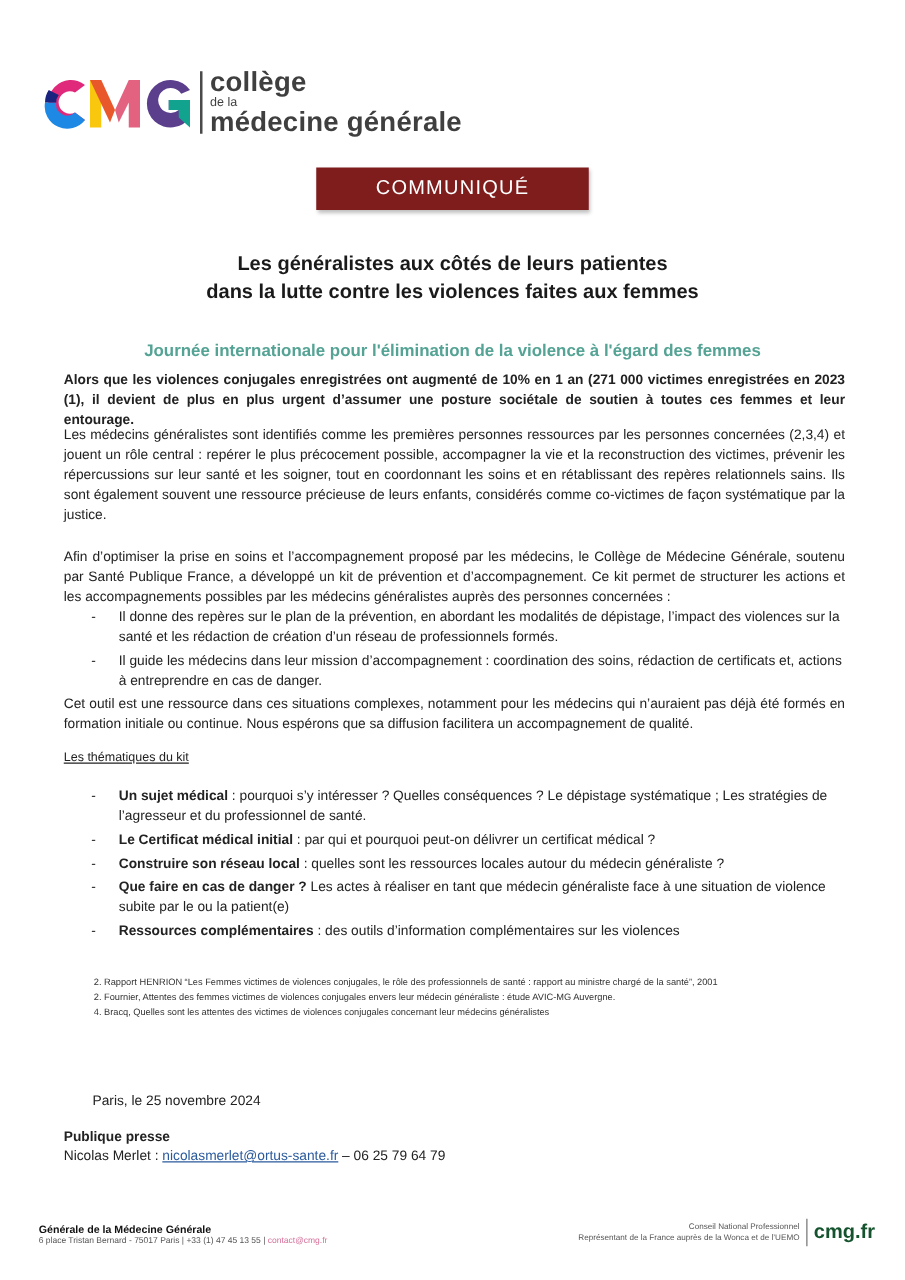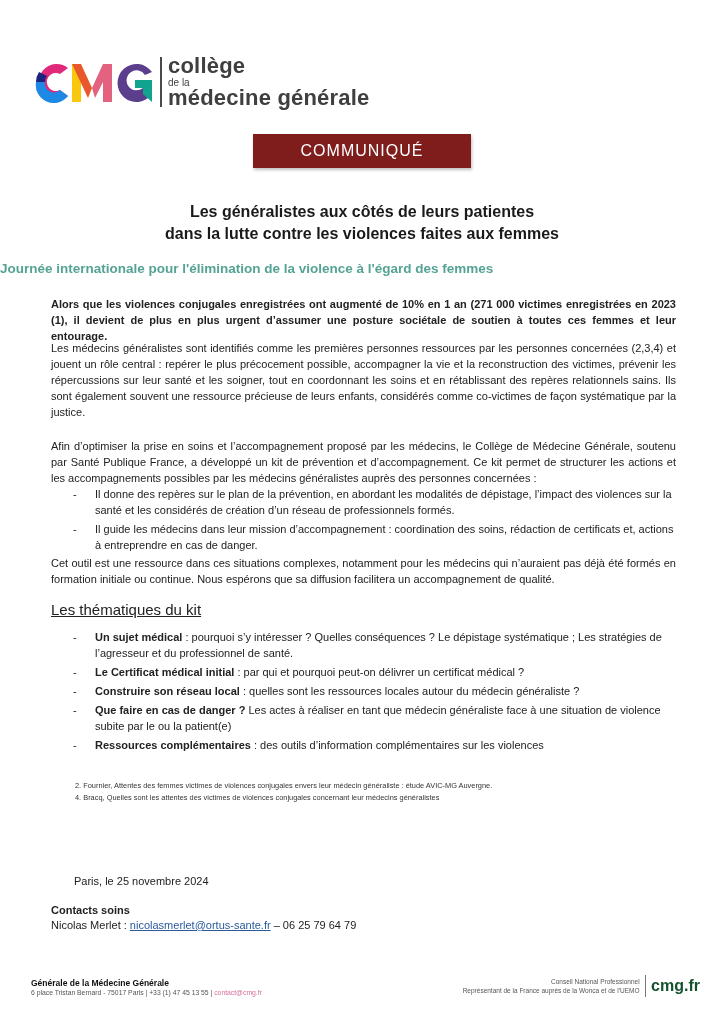--- a/index.html
+++ b/index.html
@@ -15,30 +15,30 @@
   .logo-text .l2 { font-size: 10px; margin-top: 1px; }
   .logo-text .l3 { font-size: 22px; font-weight: bold; letter-spacing: 0.2px; margin-top: -1px; }
 
   
   .badge { position: absolute; left: 253px; top: 134px; width: 218px; height: 34px; background: #7f1d1d;
            color: #ffffff; font-size: 16px; letter-spacing: 1px; display: flex; align-items: center; justify-content: center;
            box-shadow: 1px 2px 3px rgba(0,0,0,0.25); }
 
   
   .title { position: absolute; left: 0; width: 724px; top: 201px; text-align: center; font-size: 16px; font-weight: bold; line-height: 22px; color: #1a1a1a; }
-  .subtitle { position: absolute; left: 0; width: 724px; top: 261px; font-size: 13.5px; font-weight: bold; color: #55a394; }
+  .subtitle { position: absolute; left: 0; width: 724px; top: 273px; text-align: center; font-size: 13.5px; font-weight: bold; color: #55a394; }
 
   
   .body { position: absolute; left: 51px; width: 625px; font-size: 11px; line-height: 16px; color: #222; }
   .body p { text-align: justify; }
   .lead { top: 296px; font-weight: bold; }
   .p2 { top: 340px; }
   .p3 { top: 438px; }
   .p4 { top: 555px; }
-  .kit-heading { position: absolute; left: 51px; top: 601px; font-size: 15px; text-decoration: underline; color: #222; }
+  .kit-heading { position: absolute; left: 51px; top: 601px; font-size: 10px; text-decoration: underline; color: #222; }
 
   ul.dash { list-style: none; }
   ul.dash li { position: relative; padding-left: 44px; margin-bottom: 3px; text-align: left; }
   ul.dash li .dash-mark { position: absolute; left: 22px; top: 0; }
   .bullets1 { margin-top: 0; }
   .themes { position: absolute; left: 51px; width: 625px; top: 629px; font-size: 11px; line-height: 16px; color: #222; }
   .themes li { margin-bottom: 4px; }
   .themes b { font-weight: bold; }
 
   .refs { position: absolute; left: 75px; top: 780px; font-size: 7.4px; line-height: 12px; color: #333; }
@@ -97,21 +97,21 @@
 
 <div class="body p2">
   <p>Les médecins généralistes sont identifiés comme les premières personnes ressources par les personnes concernées (2,3,4) et jouent un rôle central : repérer le plus précocement possible, accompagner la vie et la reconstruction des victimes, prévenir les répercussions sur leur santé et les soigner, tout en coordonnant les soins et en rétablissant des repères relationnels sains. Ils sont également souvent une ressource précieuse de leurs enfants, considérés comme co-victimes de façon systématique par la justice.</p>
 </div>
 
 <div class="body p3">
   <p>Afin d’optimiser la prise en soins et l’accompagnement proposé par les médecins, le Collège de Médecine Générale, soutenu par Santé Publique France, a développé un kit de prévention et d’accompagnement. Ce kit permet de structurer les actions et les accompagnements possibles par les médecins généralistes auprès des personnes concernées :</p>
   <ul class="dash bullets1">
     <li>
       <span class="dash-mark">-</span>
-      <span>Il donne des repères sur le plan de la prévention, en abordant les modalités de dépistage, l’impact des violences sur la santé et les considérés de création d’un réseau de professionnels formés.</span>
+      <span>Il donne des repères sur le plan de la prévention, en abordant les modalités de dépistage, l’impact des violences sur la santé et les rédaction de création d’un réseau de professionnels formés.</span>
     </li>
     <li>
       <span class="dash-mark">-</span>
       <span>Il guide les médecins dans leur mission d’accompagnement : coordination des soins, rédaction de certificats et, actions à entreprendre en cas de danger.</span>
     </li>
   </ul>
 </div>
 
 <div class="body p4">
   <p>Cet outil est une ressource dans ces situations complexes, notamment pour les médecins qui n’auraient pas déjà été formés en formation initiale ou continue. Nous espérons que sa diffusion facilitera un accompagnement de qualité.</p>
@@ -136,26 +136,27 @@
     <span class="dash-mark">-</span>
     <b>Que faire en cas de danger ?</b><span> Les actes à réaliser en tant que médecin généraliste face à une situation de violence subite par le ou la patient(e)</span>
   </li>
   <li>
     <span class="dash-mark">-</span>
     <b>Ressources complémentaires</b><span> : des outils d’information complémentaires sur les violences</span>
   </li>
 </ul>
 
 <div class="refs">
+  <div>2. Rapport HENRION “Les Femmes victimes de violences conjugales, le rôle des professionnels de santé : rapport au ministre chargé de la santé”, 2001</div>
   <div>2. Fournier, Attentes des femmes victimes de violences conjugales envers leur médecin généraliste : étude AVIC-MG Auvergne.</div>
   <div>4. Bracq, Quelles sont les attentes des victimes de violences conjugales concernant leur médecins généralistes</div>
 </div>
 
 <div class="date">Paris, le 25 novembre 2024</div>
-<div class="contacts-title">Contacts soins</div>
+<div class="contacts-title">Publique presse</div>
 <div class="contacts-line">
   <span>Nicolas Merlet : </span><a>nicolasmerlet@ortus-sante.fr</a><span> – 06 25 79 64 79</span>
 </div>
 
 <div class="foot-left">
   <div class="org">Générale  de la Médecine Générale</div>
   <div class="addr">
     <span>6 place Tristan Bernard - 75017 Paris | +33 (1) 47 45 13 55 | </span><span class="mail">contact@cmg.fr</span>
   </div>
 </div>

